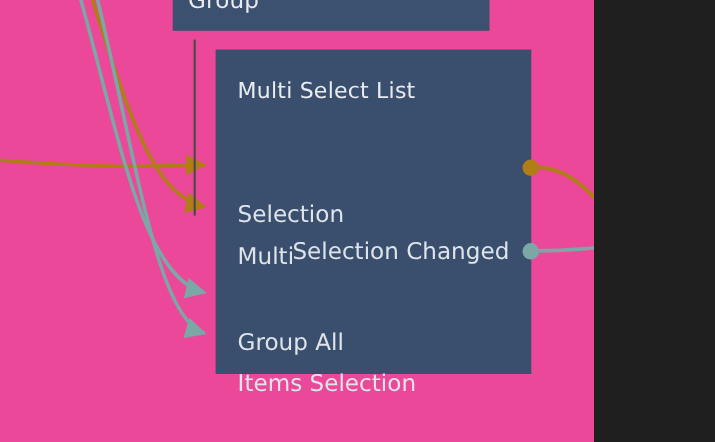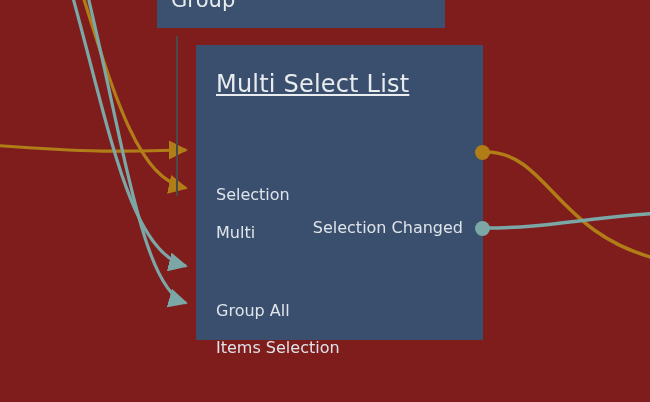--- a/index.html
+++ b/index.html
@@ -2,23 +2,23 @@
 <html><head>
 <meta charset="utf-8">
 <style>
   html, body {
     margin: 0;
     padding: 0;
     background: #1f1f1f;
   }
   #canvas {
     position: relative;
-    width: 650px;
+    width: 540px;
     height: 402px;
-    background: #7f1d1d;
+    background: #ec4899;
     overflow: hidden;
     font-family: "DejaVu Sans", "Liberation Sans", sans-serif;
   }
   #wires {
     position: absolute;
     left: 0;
     top: 0;
     width: 650px;
     height: 402px;
     pointer-events: none;
@@ -53,32 +53,31 @@
     left: 196px;
     top: 45px;
     width: 287px;
     height: 295px;
     background: #3a4f6e;
   }
   .node-title {
     position: absolute;
     left: 20px;
     top: 25px;
-    font-size: 24px;
+    font-size: 20px;
     color: #e9ecef;
     white-space: nowrap;
     letter-spacing: .2px;
-    text-decoration: underline;
   }
   .port-row {
     position: absolute;
     height: 24px;
     line-height: 24px;
     white-space: nowrap;
-    font-size: 16px;
+    font-size: 21px;
     color: #dfe4ea;
   }
   .port-in  { left: 20px; text-align: left; }
   .port-out { right: 20px; text-align: left; margin-left: 13px; }
   .port-dot {
     position: absolute;
     width: 15px;
     height: 15px;
     border-radius: 50%;
   }

